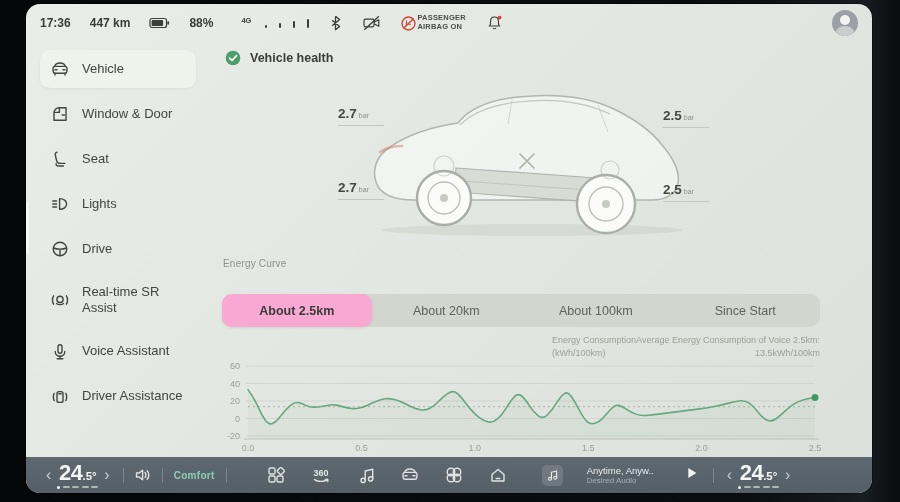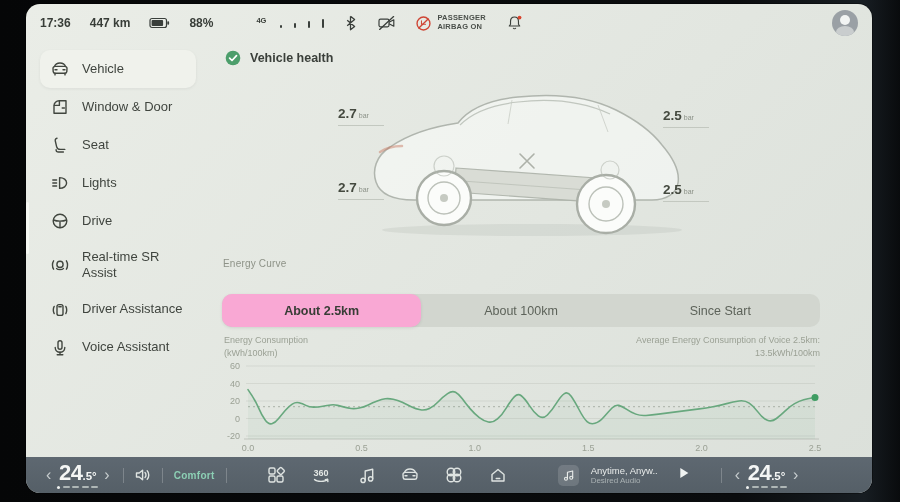--- a/index.html
+++ b/index.html
@@ -18,38 +18,38 @@
   
   .topbar{
     position:absolute;left:0;top:0;right:0;height:38px;
     display:flex;align-items:center;gap:19px;padding:0 14px;box-sizing:border-box;
     color:#383d38;font-size:12px;font-weight:600;
   }
   .topbar .icn{display:flex;align-items:center;}
   .sig{display:flex;align-items:flex-end;gap:1px;}
   .sig .fourg{font-size:7.5px;font-weight:700;margin-right:2px;position:relative;top:-3px;}
   .sig i{display:block;width:2px;background:#3a3f3b;border-radius:1px;}
-  .airbag{display:flex;align-items:center;gap:5px;}
+  .airbag{display:flex;align-items:center;}
   .airbag .txt{font-size:7.5px;line-height:1.15;font-weight:600;color:#4a4f4a;letter-spacing:.2px;}
   .bell{position:relative;}
   .avatar{
     margin-left:auto;width:26px;height:26px;border-radius:50%;background:#9aa0a5;
     position:relative;overflow:hidden;cursor:pointer;
   }
   .avatar .head{position:absolute;left:8px;top:5px;width:10px;height:10px;border-radius:50%;background:#f2f4f3;}
   .avatar .body{position:absolute;left:4px;top:16px;width:18px;height:12px;border-radius:50%;background:#c9cdce;}
   
   .sidebar{
     position:absolute;left:0;top:38px;bottom:36px;width:186px;
     padding:8px 0 0 14px;box-sizing:border-box;
   }
   .side-item{
     display:flex;align-items:center;gap:12px;width:156px;
     padding:9px 10px;box-sizing:border-box;border-radius:10px;
-    color:#3f443e;font-size:13px;line-height:1.25;cursor:pointer;
+    color:#3f443e;font-size:13px;line-height:1.25;cursor:pointer;margin-bottom:7px;
   }
   .side-item.selected{background:#f0f2ec;box-shadow:0 1px 3px rgba(60,65,58,0.08);}
   .side-item svg{flex:0 0 20px;}
   .side-item .lbl{max-width:104px;}
   .scroll-hint{position:absolute;left:0;top:160px;width:3px;height:52px;border-radius:2px;background:#f5f7f2;}
   .sicon{stroke:#41463f;stroke-width:1.4;fill:none;stroke-linecap:round;stroke-linejoin:round;}
   
   .main{position:absolute;left:186px;top:38px;right:0;bottom:36px;}
   .health{position:absolute;left:13px;top:8px;display:flex;align-items:center;gap:9px;
     font-size:12.5px;color:#3a3f3a;font-weight:600;}
@@ -63,21 +63,21 @@
   .energy-title{position:absolute;left:11px;top:216px;font-size:10px;color:#8d9287;letter-spacing:.2px;}
   .tabs{
     position:absolute;left:10px;top:252px;width:598px;height:33px;border-radius:10px;
     background:#d2d6cf;display:flex;
   }
   .tab{
     flex:1;display:flex;align-items:center;justify-content:center;
     font-size:12.5px;color:#5d635a;border-radius:10px;cursor:pointer;
   }
   .tab.selected{background:#f9a8d4;color:#383d36;font-weight:700;box-shadow:0 1px 3px rgba(60,65,58,0.12);}
-  .chart-head{position:absolute;left:12px;top:292px;width:596px;display:flex;justify-content:space-between;
+  .chart-head{position:absolute;left:12px;top:292px;width:596px;display:flex;justify-content:flex-end;
     font-size:9px;line-height:1.45;color:#9ba195;}
   .chart-head .right{text-align:right;}
   .chart-wrap{position:absolute;left:10px;top:318px;width:600px;height:96px;}
   
   .dock{
     position:absolute;left:0;right:0;bottom:0;height:36px;
     background:linear-gradient(#5e6871,#555f67);
     display:flex;align-items:center;padding:0 16px;box-sizing:border-box;color:#e8ebe9;
   }
   .chev{font-size:16px;color:#c7cdcf;line-height:1;padding:0 4px;cursor:pointer;}
@@ -86,21 +86,21 @@
   .temp .int{font-size:22px;font-weight:700;letter-spacing:-.5px;}
   .temp .frac{font-size:11.5px;font-weight:700;}
   .fan{display:flex;align-items:center;gap:2.5px;margin-top:2px;}
   .fan .dot{width:3px;height:3px;border-radius:50%;background:#eef1ef;}
   .fan i{display:block;width:7px;height:2px;border-radius:1px;background:#aeb6b6;}
   .dk-div{width:1px;height:15px;background:rgba(255,255,255,0.22);margin:0 9px;}
   .mode{font-size:10px;font-weight:700;color:#8ccfb4;letter-spacing:.3px;cursor:pointer;margin:0 2px;}
   .dock-center{flex:1;display:flex;align-items:center;justify-content:space-evenly;max-width:290px;margin:0 6px;}
   .dicon{cursor:pointer;display:flex;align-items:center;justify-content:center;}
   .dicon svg{stroke:#dfe4e2;stroke-width:1.4;fill:none;stroke-linecap:round;stroke-linejoin:round;}
-  .media{display:flex;align-items:center;gap:12px;margin:0 20px;cursor:pointer;}
+  .media{display:flex;align-items:center;gap:24px;margin:0 4px;cursor:pointer;}
   .media .cover{width:21px;height:21px;border-radius:5px;background:rgba(255,255,255,0.14);
     display:flex;align-items:center;justify-content:center;}
   .media .meta{display:flex;flex-direction:column;line-height:1.2;}
   .media .t1{font-size:9.5px;color:#e9eceb;}
   .media .t2{font-size:8px;color:#a9b1b3;}
   .play{margin-left:4px;}
 </style>
 </head>
 <body>
 
@@ -110,21 +110,21 @@
     <span>17:36</span>
     <span>447 km</span>
     <span class="icn">
       <svg width="21" height="14" viewBox="0 0 21 14">
         <rect x="1" y="2.5" width="16.5" height="9" rx="2" fill="none" stroke="#3a3f3b" stroke-width="1.2"></rect>
         <rect x="2.6" y="4.1" width="11.5" height="5.8" rx="1" fill="#3a3f3b"></rect>
         <rect x="18.3" y="5.2" width="1.8" height="3.6" rx="0.8" fill="#3a3f3b"></rect>
       </svg>
     </span>
     <span>88%</span>
-    <span class="sig" style="margin-left:24px;gap:12px;">
+    <span class="sig" style="margin-left:9px;gap:12px;">
       <span class="fourg">4G</span>
       <i style="height:3px"></i>
         <i style="height:5px"></i>
         <i style="height:7px"></i>
         <i style="height:9px"></i>
     </span>
     <span class="icn">
       <svg width="15" height="18" viewBox="0 0 15 18">
         <path d="M7.5,2.2 L7.5,15.8 L11.6,12.4 L4.2,6.2 M4.2,11.8 L11.6,5.6 L7.5,2.2" fill="none" stroke="#3a3f3b" stroke-width="1.3" stroke-linejoin="round"></path>
       </svg>
@@ -211,34 +211,34 @@
       <svg width="20" height="20" viewBox="0 0 20 20">
         <path class="sicon" d="M3.6,5.8 C2.1,8 2.1,12 3.6,14.2 M16.4,5.8 C17.9,8 17.9,12 16.4,14.2"></path>
         <circle class="sicon" cx="10" cy="9.4" r="3.1"></circle>
         <path class="sicon" d="M6.6,13.6 C7.8,14.9 12.2,14.9 13.4,13.6"></path>
       </svg>
       <span class="lbl">Real-time SR Assist</span>
     </div>
 
     <div class="side-item">
       <svg width="20" height="20" viewBox="0 0 20 20">
+        <rect class="sicon" x="8" y="2.8" width="4" height="8.4" rx="2"></rect>
+        <path class="sicon" d="M5.2,9.5 a4.8,4.8 0 0 0 9.6,0"></path>
+        <path class="sicon" d="M10,14.3 L10,16.8 M7.2,16.8 L12.8,16.8"></path>
+      </svg>
+      <span class="lbl">Voice Assistant</span>
+    </div>
+
+    <div class="side-item">
+      <svg width="20" height="20" viewBox="0 0 20 20">
         <rect class="sicon" x="7" y="4.6" width="6" height="10.8" rx="2"></rect>
         <path class="sicon" d="M4.2,6.4 C3,8.2 3,11.8 4.2,13.6 M15.8,6.4 C17,8.2 17,11.8 15.8,13.6"></path>
         <path class="sicon" d="M8.8,6.8 L11.2,6.8"></path>
       </svg>
       <span class="lbl">Driver Assistance</span>
-    </div>
-
-    <div class="side-item">
-      <svg width="20" height="20" viewBox="0 0 20 20">
-        <rect class="sicon" x="8" y="2.8" width="4" height="8.4" rx="2"></rect>
-        <path class="sicon" d="M5.2,9.5 a4.8,4.8 0 0 0 9.6,0"></path>
-        <path class="sicon" d="M10,14.3 L10,16.8 M7.2,16.8 L12.8,16.8"></path>
-      </svg>
-      <span class="lbl">Voice Assistant</span>
     </div>
   </div>
 
   <div class="main">
 
     <div class="health">
       <svg width="16" height="16" viewBox="0 0 16 16">
         <circle cx="8" cy="8" r="7.3" fill="#4c9e6b"></circle>
         <path d="M4.6,8.2 L7,10.5 L11.5,5.7" fill="none" stroke="#fff" stroke-width="1.7" stroke-linecap="round" stroke-linejoin="round"></path>
       </svg>
@@ -280,20 +280,21 @@
     </div>
     <div class="tire t-rr">
       <span class="v">2.5</span><span class="u">bar</span>
       <div class="ln"></div>
     </div>
 
     <div class="energy-title">Energy Curve</div>
 
     <div class="tabs">
       <div class="tab selected">About 2.5km</div>
+      <div class="tab">About 20km</div>
       <div class="tab">About 100km</div>
       <div class="tab">Since Start</div>
     </div>
 
     <div class="chart-head">
       <div class="left">
         <div>Energy Consumption</div>
         <div>(kWh/100km)</div>
       </div>
       <div class="right">

